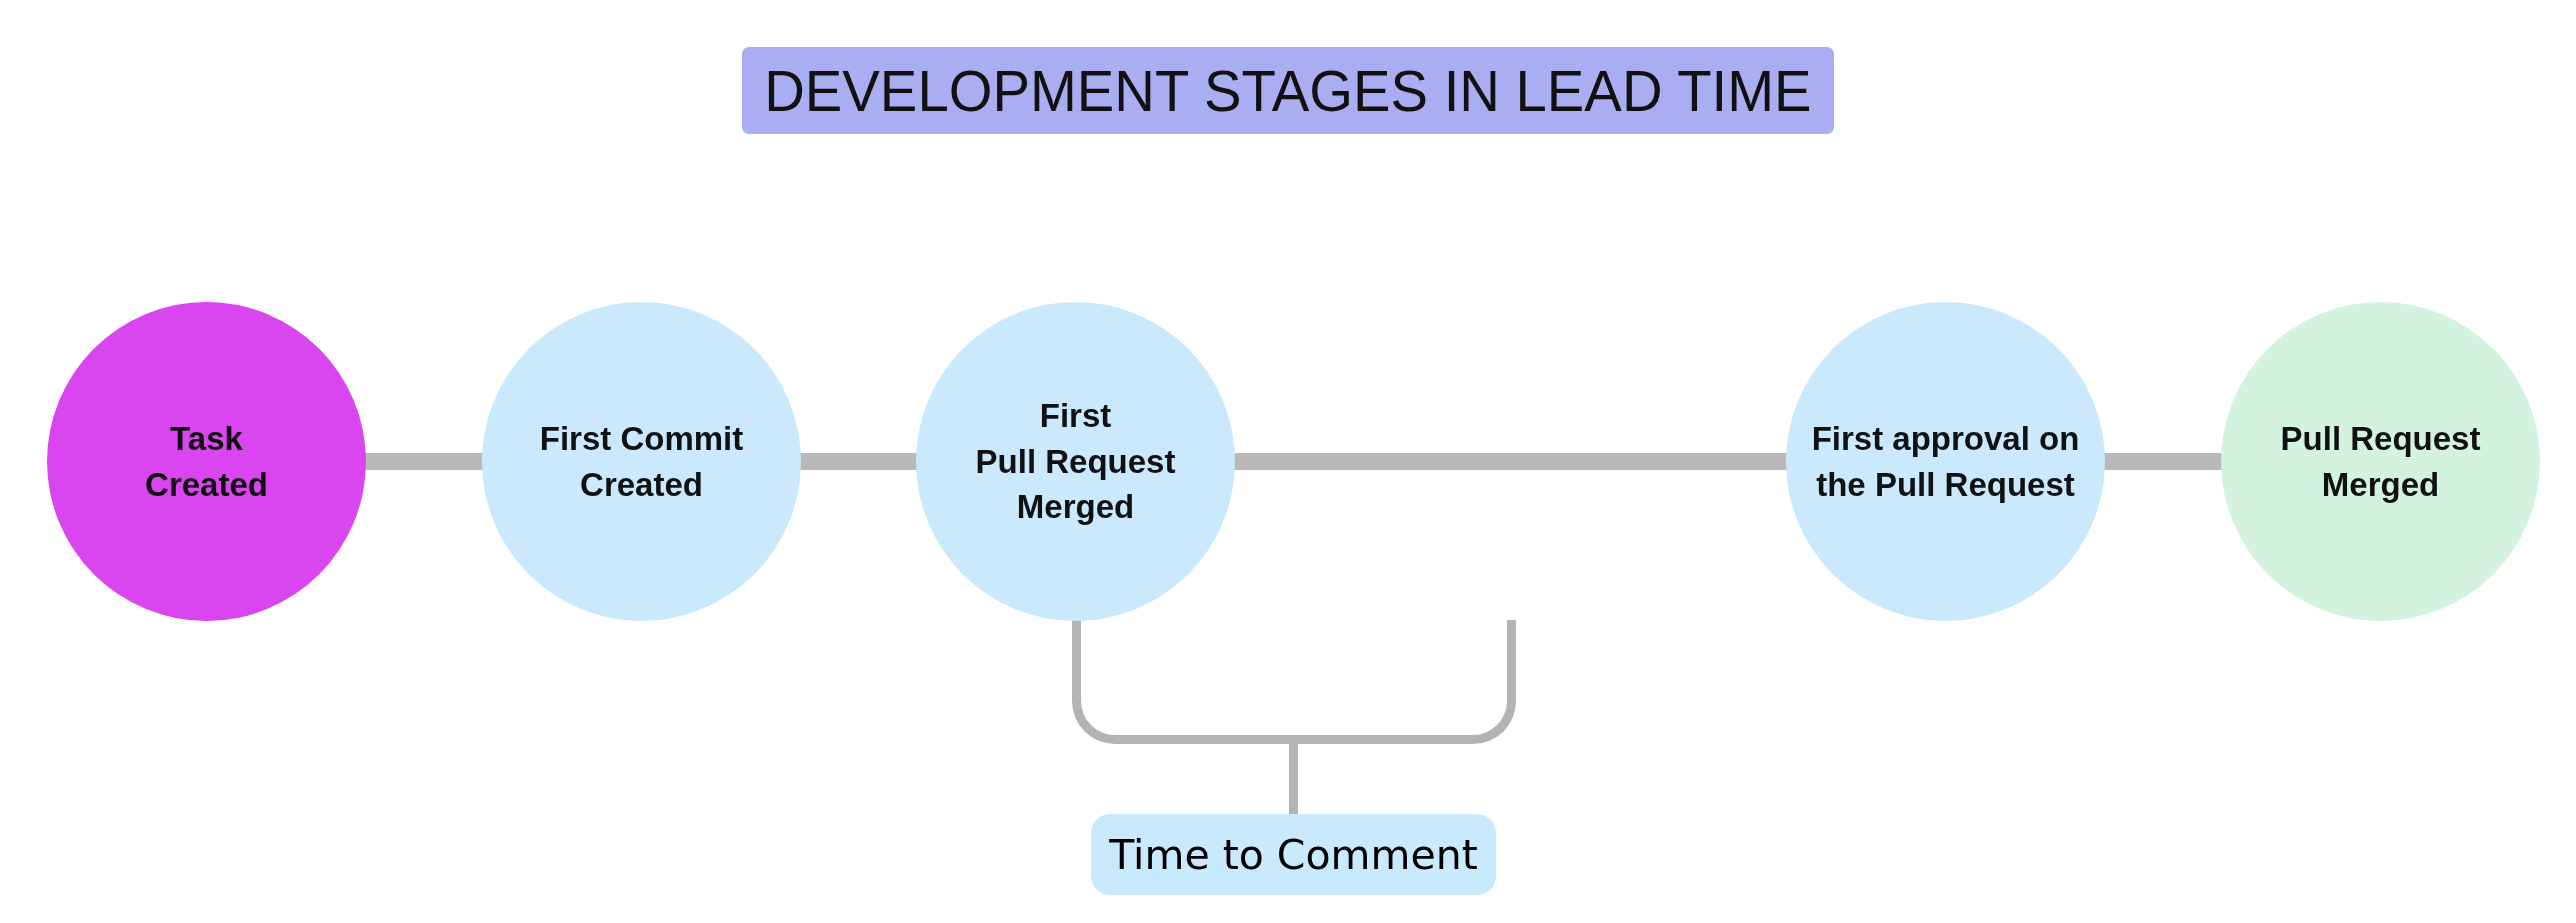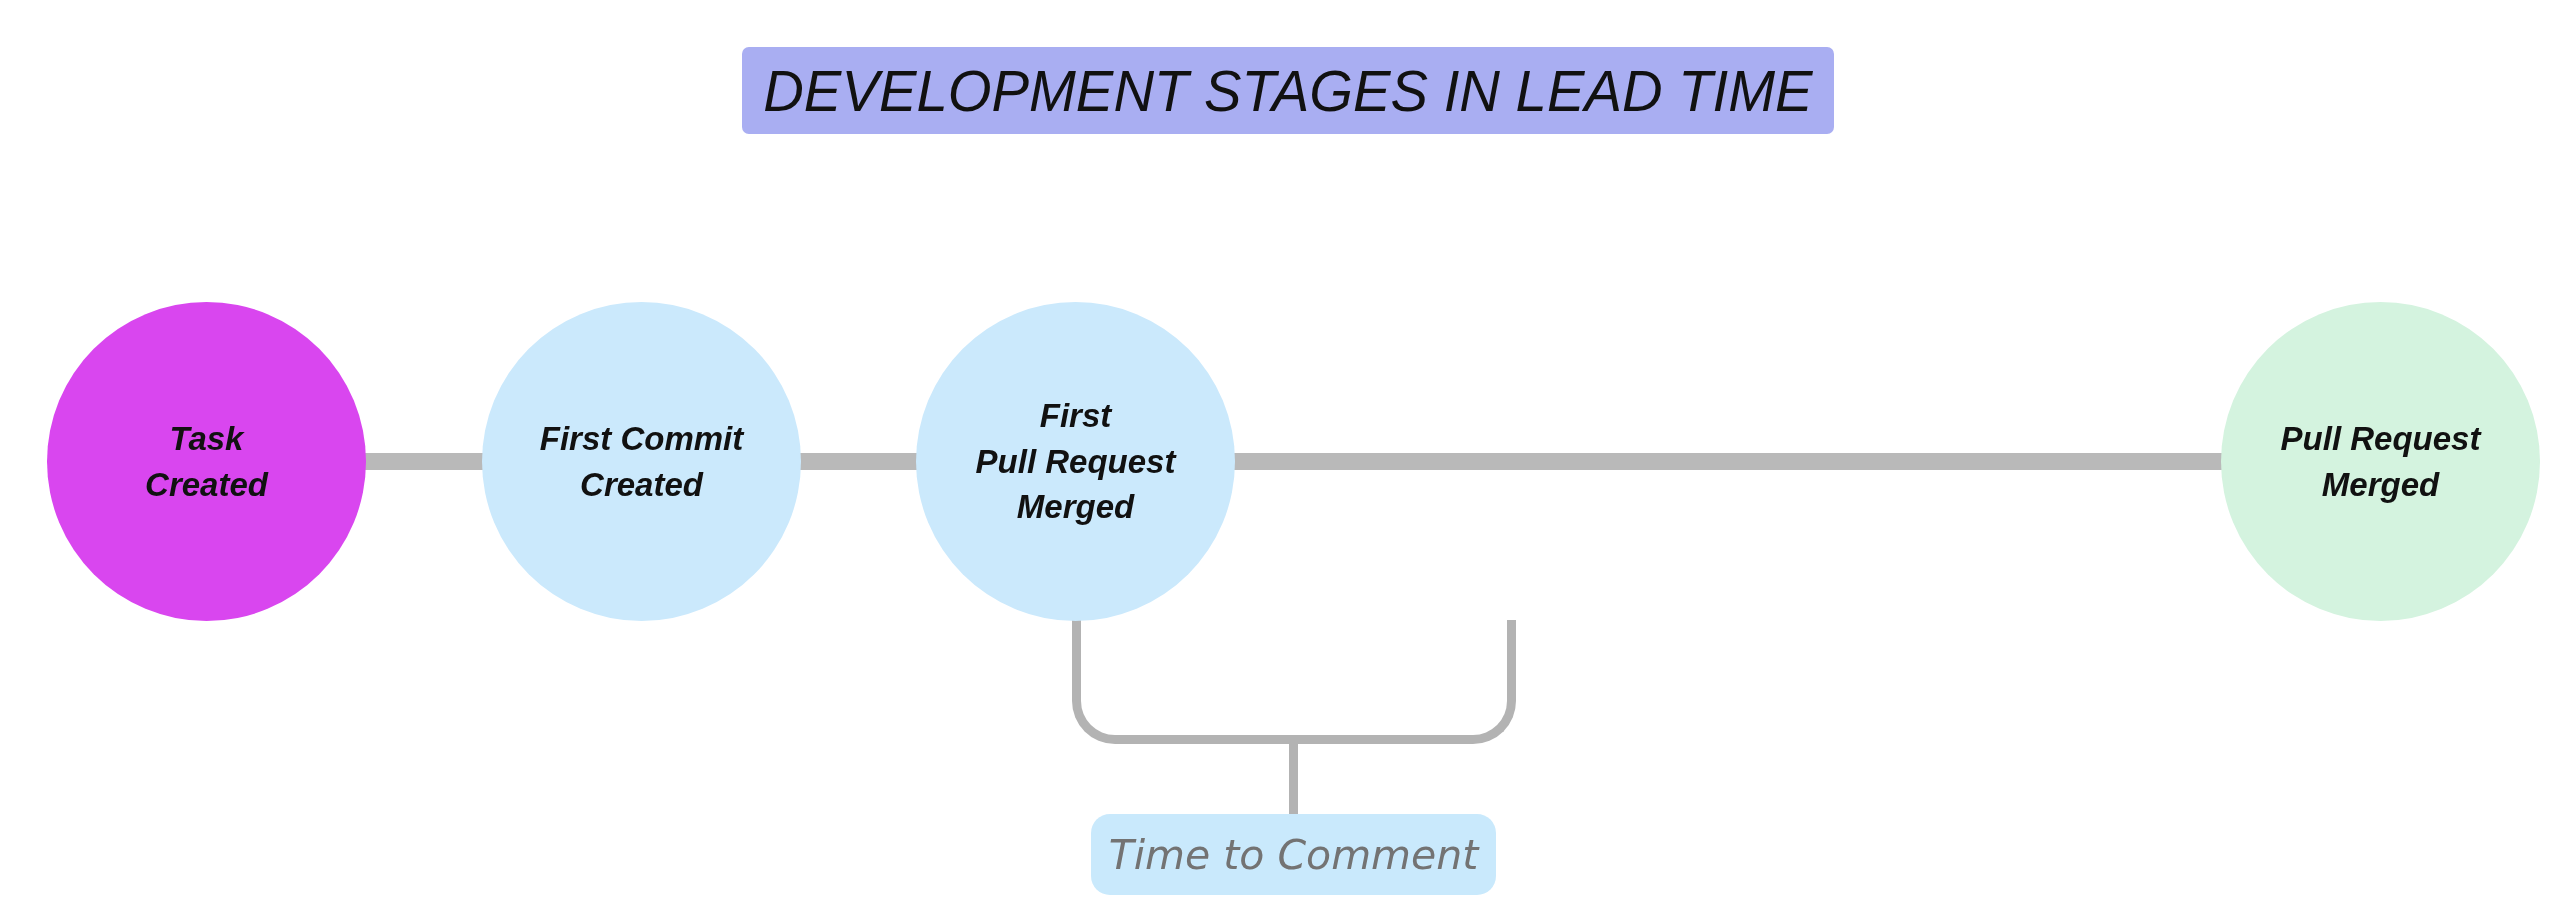--- a/index.html
+++ b/index.html
@@ -3,21 +3,20 @@
 <meta charset="utf-8">
 <style>
   html, body { margin: 0; padding: 0; background: #ffffff; }
   .canvas {
     position: relative;
     width: 2576px;
     height: 923px;
     background: #ffffff;
     overflow: hidden;
     font-family: "Liberation Sans", sans-serif;
-    font-style: italic;
   }
 
   
   .title-box {
     position: absolute;
     left: 742px; top: 47px;
     width: 1092px; height: 87px;
     border-radius: 6.9px;
     display: flex; align-items: center; justify-content: center;
   }
@@ -93,21 +92,21 @@
     left: 1091px; top: 814px;
     width: 405px; height: 81px;
     border-radius: 19px;
     display: flex; align-items: center; justify-content: center;
     z-index: 2;
   }
   .annotation-text {
     font-family: "DejaVu Sans", sans-serif;
     font-size: 41px;
     font-weight: 400;
-    color: #737373;
+    color: #000000;
     white-space: nowrap;
   }
 </style>
 </head>
 <body>
 
 <div class="canvas">
 
   <div class="title-box" style="background-color: rgb(169, 174, 242);">
     <span class="title-text">DEVELOPMENT STAGES IN LEAD TIME</span>
@@ -125,20 +124,24 @@
   </div>
   <div class="stage s1" style="background-color: rgb(203, 233, 252);">
     <span class="stage-label">First Commit
 Created</span>
   </div>
   <div class="stage s2" style="background-color: rgb(203, 233, 252);">
     <span class="stage-label">First
 Pull Request
 Merged</span>
   </div>
+  <div class="stage s4" style="background-color: rgb(203, 233, 252);">
+    <span class="stage-label">First approval on
+the Pull Request</span>
+  </div>
   <div class="stage s5" style="background-color: rgb(212, 243, 223);">
     <span class="stage-label">Pull Request
 Merged</span>
   </div>
 
   <div class="bracket" style="border-color: rgb(179, 179, 179);"></div>
   <div class="bracket-stem" style="background-color: rgb(179, 179, 179);"></div>
 
   <div class="annotation-box" style="background-color: rgb(201, 233, 252);">
     <span class="annotation-text">Time to Comment</span>

